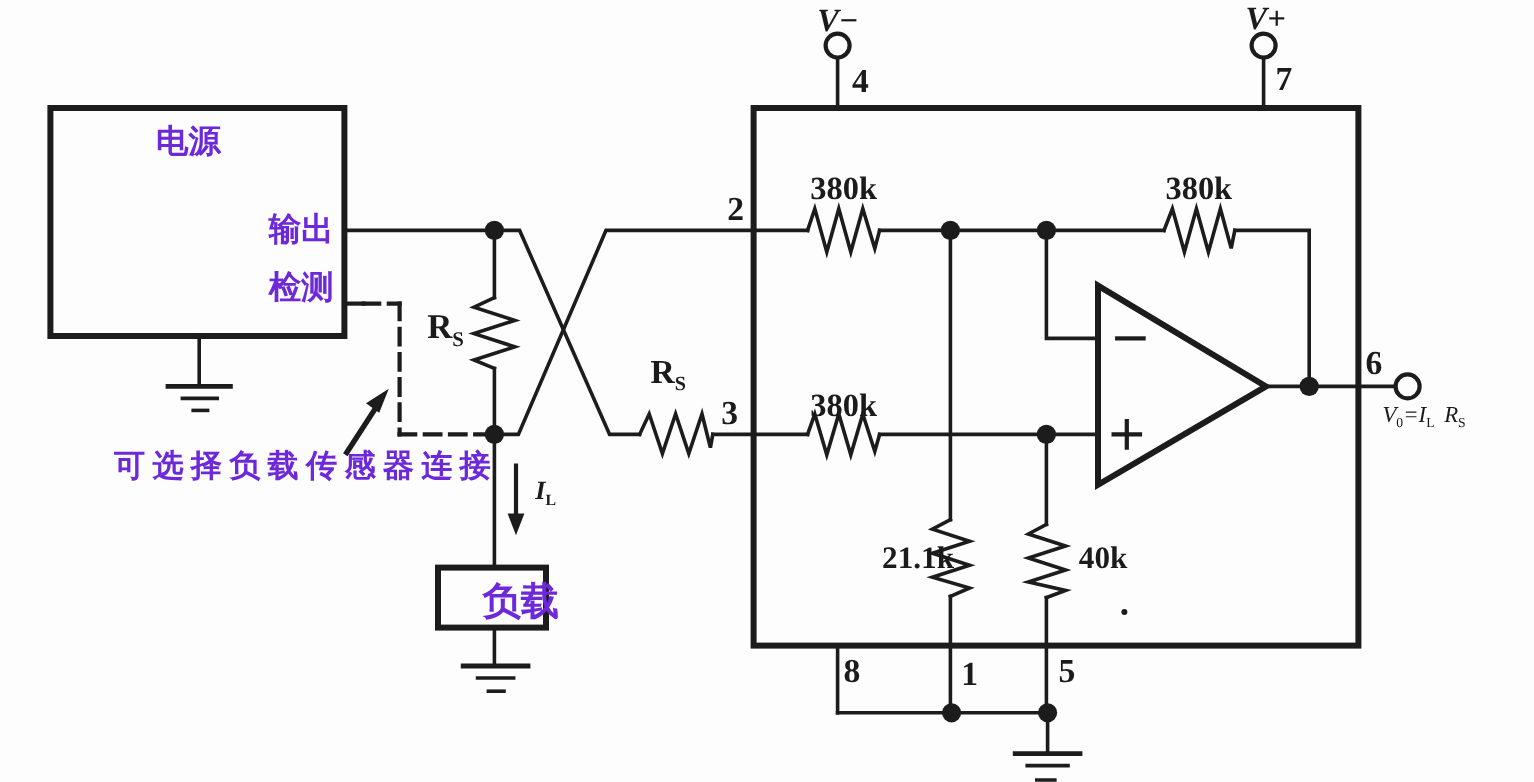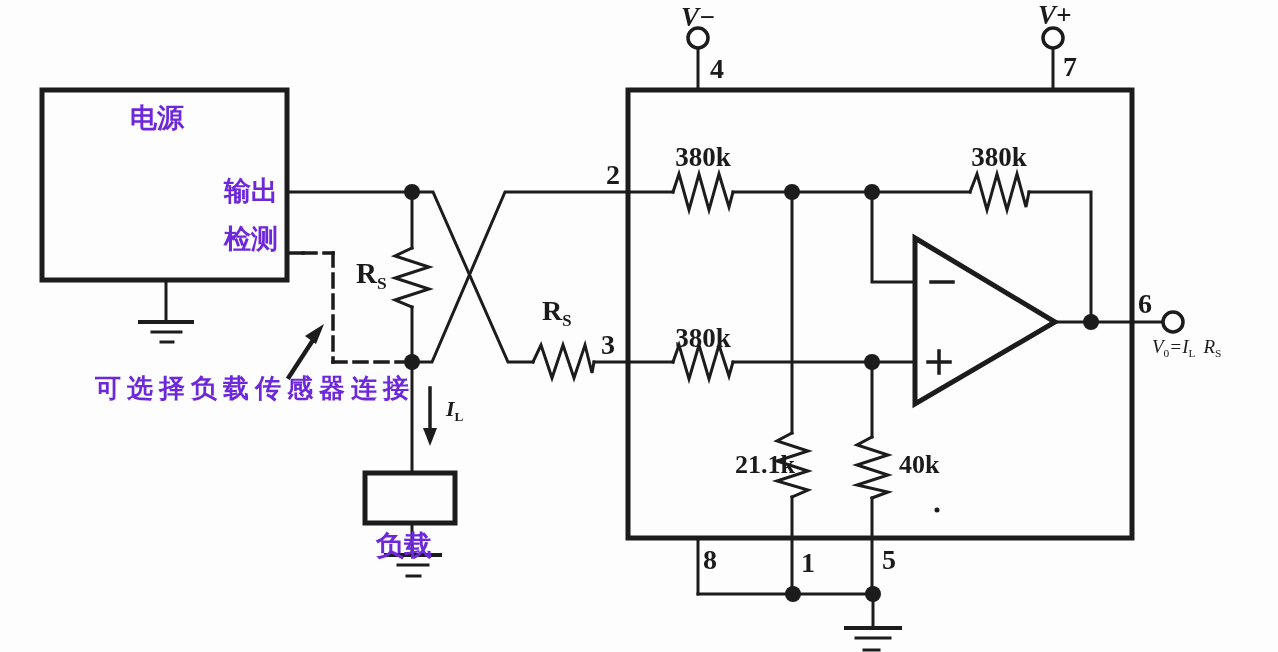--- a/index.html
+++ b/index.html
@@ -154,21 +154,21 @@
 
 
   <div class="lbl ser" style="left:356px;top:259px;font-size:29px;"><span>R</span><sub>S</sub></div>
 
   <div class="lbl ser" style="left:542px;top:297px;font-size:28px;"><span>R</span><sub>S</sub></div>
 
   <div class="lbl cn" id="optional-sense-label" style="left:95px;top:375px;">可选择负载传感器连接</div>
 
   <div class="lbl ser it" style="left:446px;top:398px;font-size:22px;"><span>I</span><sub>L</sub></div>
 
-  <div class="lbl cn ctr" style="left:404px;top:485px;font-size:28px;margin-top:47px;">负载</div>
+  <div class="lbl cn ctr" style="left:434px;top:485px;font-size:32px;">负载</div>
 
   <div class="lbl ser" style="left:606px;top:161px;">2</div>
   <div class="lbl ser" style="left:601px;top:331px;">3</div>
   <div class="lbl ser" style="left:710px;top:55px;">4</div>
   <div class="lbl ser" style="left:1063px;top:53px;">7</div>
   <div class="lbl ser" style="left:1138px;top:290px;">6</div>
   <div class="lbl ser" style="left:703px;top:546px;">8</div>
   <div class="lbl ser" style="left:801px;top:549px;">1</div>
   <div class="lbl ser" style="left:882px;top:546px;">5</div>
 

